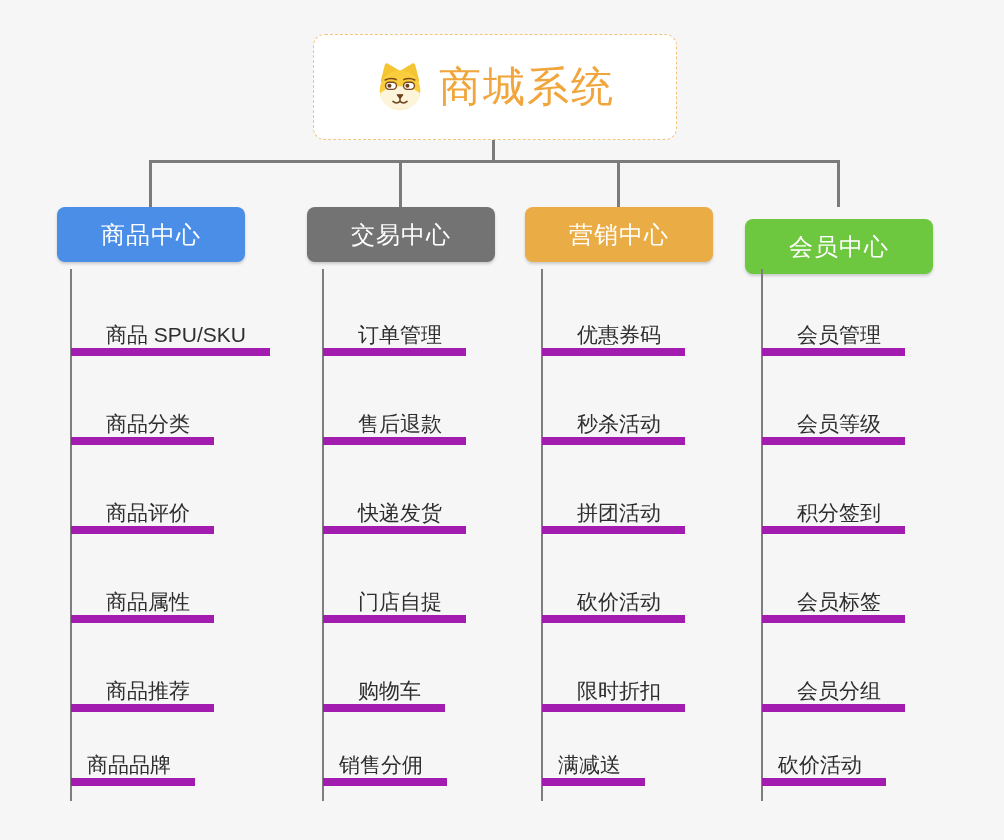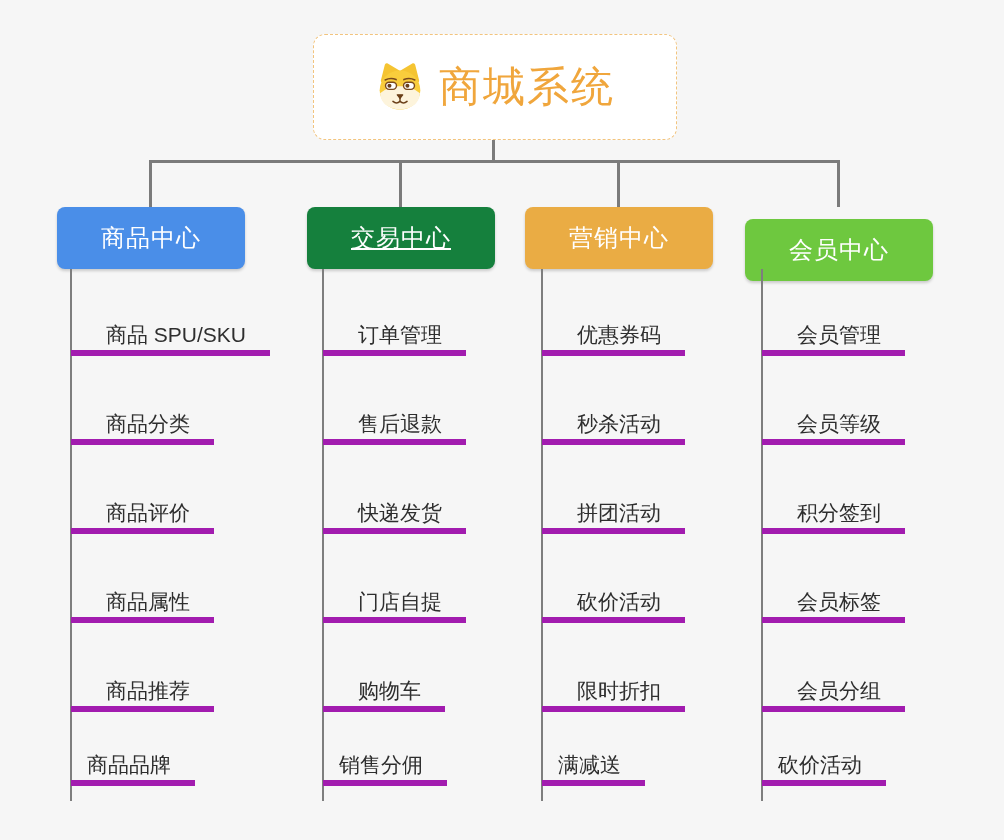--- a/index.html
+++ b/index.html
@@ -25,38 +25,38 @@
 
   
   .line{position:absolute;background:#7b7b7b;}
   .stem{left:492px;top:140px;width:3px;height:22px;}
   .hline{left:149px;top:160px;width:691px;height:3px;}
   .drop{top:162px;width:3px;height:45px;}
   .drop.d0{left:149px;} .drop.d1{left:399px;} .drop.d2{left:617px;} .drop.d3{left:837px;}
 
   
   .branch-box{
-    position:absolute;top:207px;width:188px;height:62px;border-radius:8px;
+    position:absolute;top:207px;width:188px;height:55px;border-radius:8px;
     color:#ffffff;font-size:24px;letter-spacing:1px;
     display:flex;align-items:center;justify-content:center;
     box-shadow:0 2px 3px rgba(0,0,0,0.18);
   }
   .branch-box.c0{left:57px;} .branch-box.c1{left:307px;}
   .branch-box.c2{left:525px;} .branch-box.c3{left:745px;}
 
   
   .trunk{position:absolute;top:269px;width:2px;height:532px;background:#7e7e7e;}
   .trunk.c0{left:70px;} .trunk.c1{left:322px;}
   .trunk.c2{left:541px;} .trunk.c3{left:761px;}
 
   
   .sub-item{
     position:absolute;box-sizing:border-box;height:36px;
     line-height:29px;padding:0 24px 5px 35px;
-    border-bottom:6px solid #a21caf;
+    border-bottom:8px solid #a21caf;
     font-size:21px;color:#2e2e2e;white-space:nowrap;
   }
   .col0{left:71px;} .col1{left:323px;} .col2{left:542px;} .col3{left:762px;}
   .row0{top:320px;} .row1{top:409px;} .row2{top:498px;}
   .row3{top:587px;} .row4{top:676px;text-align:right;} .row5{top:750px;padding-left:16px;}
 </style>
 </head>
 <body>
 
 <div class="canvas">
@@ -81,21 +81,21 @@
   </div>
 
   <div class="line stem"></div>
   <div class="line hline"></div>
   <div class="line drop d0"></div>
   <div class="line drop d1"></div>
   <div class="line drop d2"></div>
   <div class="line drop d3"></div>
 
   <div class="branch-box c0" style="background-color: rgb(74, 142, 232);">商品中心</div>
-  <div class="branch-box c1" style="background-color: #15803d; text-decoration: underline;">交易中心</div>
+  <div class="branch-box c1" style="background-color: #737373;">交易中心</div>
   <div class="branch-box c2" style="background-color: rgb(234, 172, 68);">营销中心</div>
   <div class="branch-box c3" style="background-color: rgb(110, 200, 63); margin-top: 12px;">会员中心</div>
 
   <div class="trunk c0"></div>
   <div class="trunk c1"></div>
   <div class="trunk c2"></div>
   <div class="trunk c3"></div>
 
   <div class="sub-item col0 row0">商品 SPU/SKU</div>
   <div class="sub-item col0 row1">商品分类</div>

